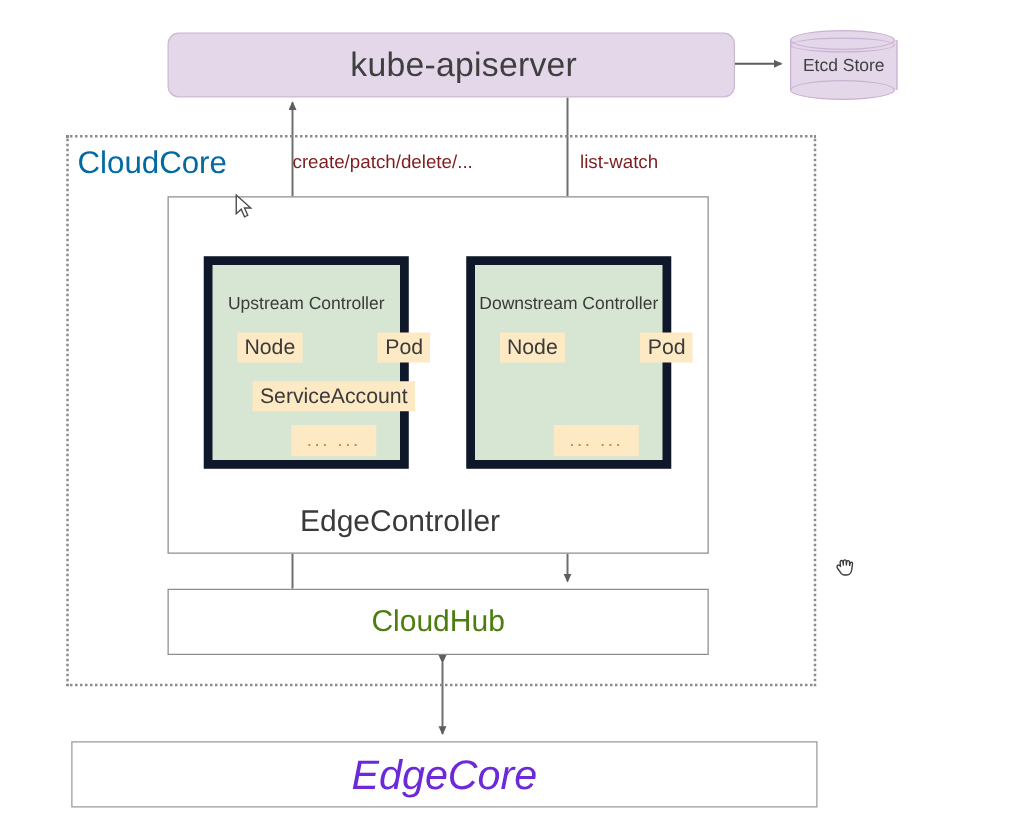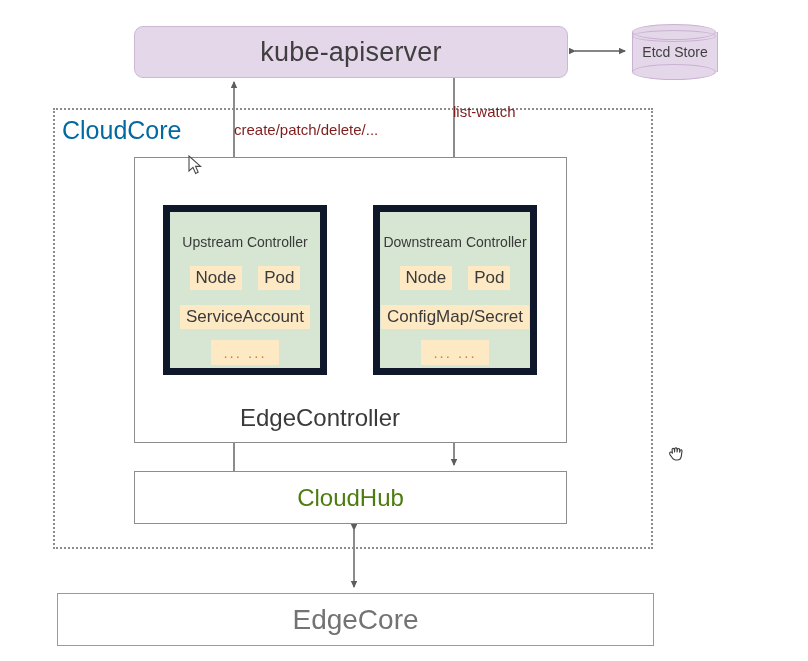--- a/index.html
+++ b/index.html
@@ -30,20 +30,21 @@
     left: 134px;
     top: 26px;
     width: 432px;
     height: 50px;
     background: #e4d7e9;
     border: 1px solid #cdb9d4;
     border-radius: 9px;
     display: flex;
     align-items: center;
     justify-content: center;
+    padding-left: 20px;
   }
   #apiserver-box .t {
     font-size: 27px;
     color: #3f3f3f;
     letter-spacing: 0.2px;
   }
 
   
   #etcd-cyl {
     position: absolute;
@@ -170,20 +171,21 @@
     align-items: center;
     gap: 16px;
   }
   .chip {
     background: #fde9c4;
     color: #3a3a3a;
     font-size: 17px;
     padding: 2px 6px;
     line-height: 1.15;
     white-space: nowrap;
+    margin-left: 44px;
   }
   .chip.wide { font-size: 17px; }
   .chip.dots {
     font-size: 15px;
     letter-spacing: 2px;
     padding: 4px 12px;
     color: #c08a2e;
   }
   .row-a { top: 54px; }
   .row-b { top: 93px; }
@@ -212,34 +214,34 @@
     top: 593px;
     width: 597px;
     height: 53px;
     border: 1px solid #9a9a9a;
     box-sizing: border-box;
     background: #ffffff;
     display: flex;
     align-items: center;
     justify-content: center;
   }
-  #edgecore-box .t { font-size: 28px; color: #737373; }
+  #edgecore-box .t { font-size: 33px; color: #6d28d9; font-style: italic; }
 
   
   #connectors {
     position: absolute;
     left: 0; top: 0;
     width: 808px;
     height: 661px;
     pointer-events: none;
   }
 
   
   #label-create { left: 234px; top: 122px; font-size: 15px; }
-  #label-list   { left: 453px; top: 104px; font-size: 15px; }
+  #label-list   { left: 453px; top: 122px; font-size: 15px; padding-left: 11px; }
 
   
   .cursor { position: absolute; }
   #cursor-arrow { left: 188px; top: 155px; }
   #cursor-hand  { left: 666px; top: 444px; }
 </style>
 </head>
 <body>
 
 <div id="canvas">
@@ -309,23 +311,20 @@
     <div class="chip-row row-c">
       <span class="chip dots">... ...</span>
     </div>
   </div>
 
   <div class="ctrl-panel" id="downstream-panel">
     <div class="ctrl-title">Downstream Controller</div>
     <div class="chip-row row-a">
       <span class="chip">Node</span>
       <span class="chip">Pod</span>
-    </div>
-    <div class="chip-row row-b">
-      <span class="chip wide">ConfigMap/Secret</span>
     </div>
     <div class="chip-row row-c">
       <span class="chip dots">... ...</span>
     </div>
   </div>
 
   <div id="cloudhub-box">
     <span class="t">CloudHub</span>
   </div>
 

